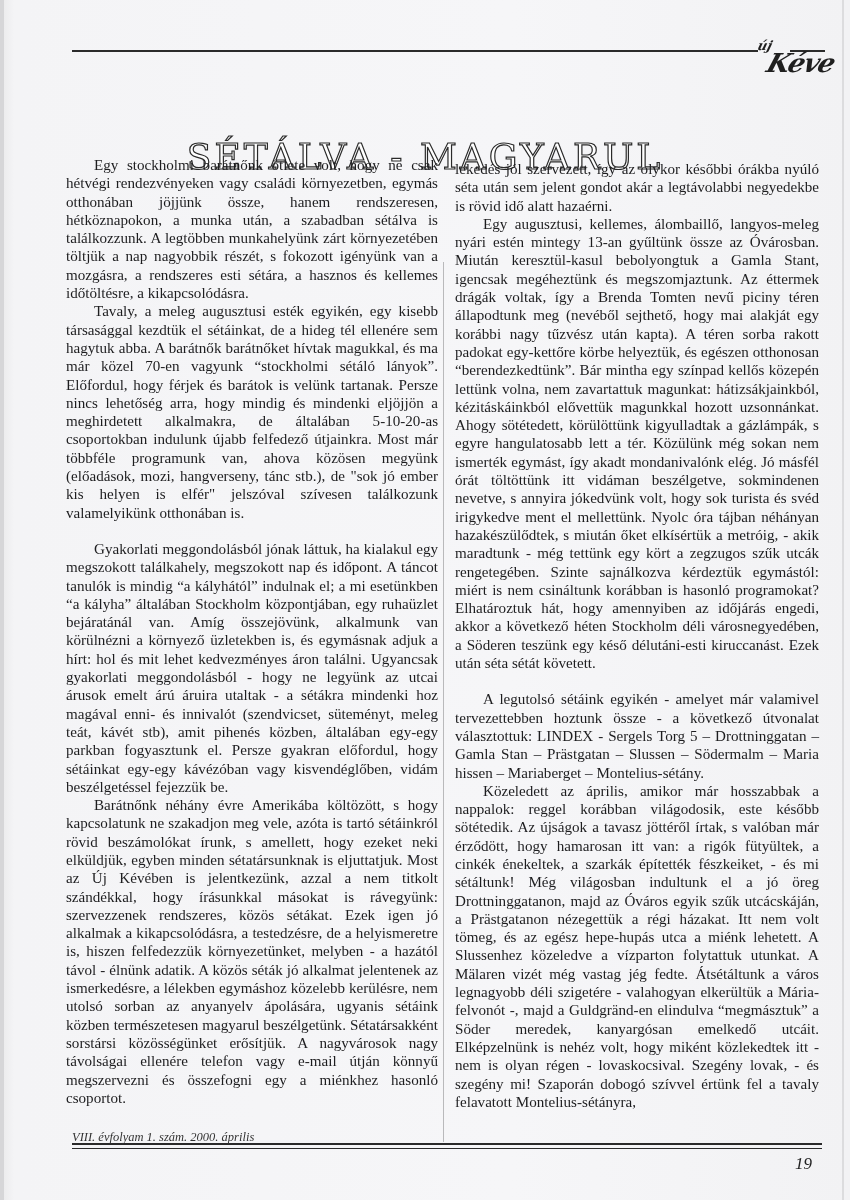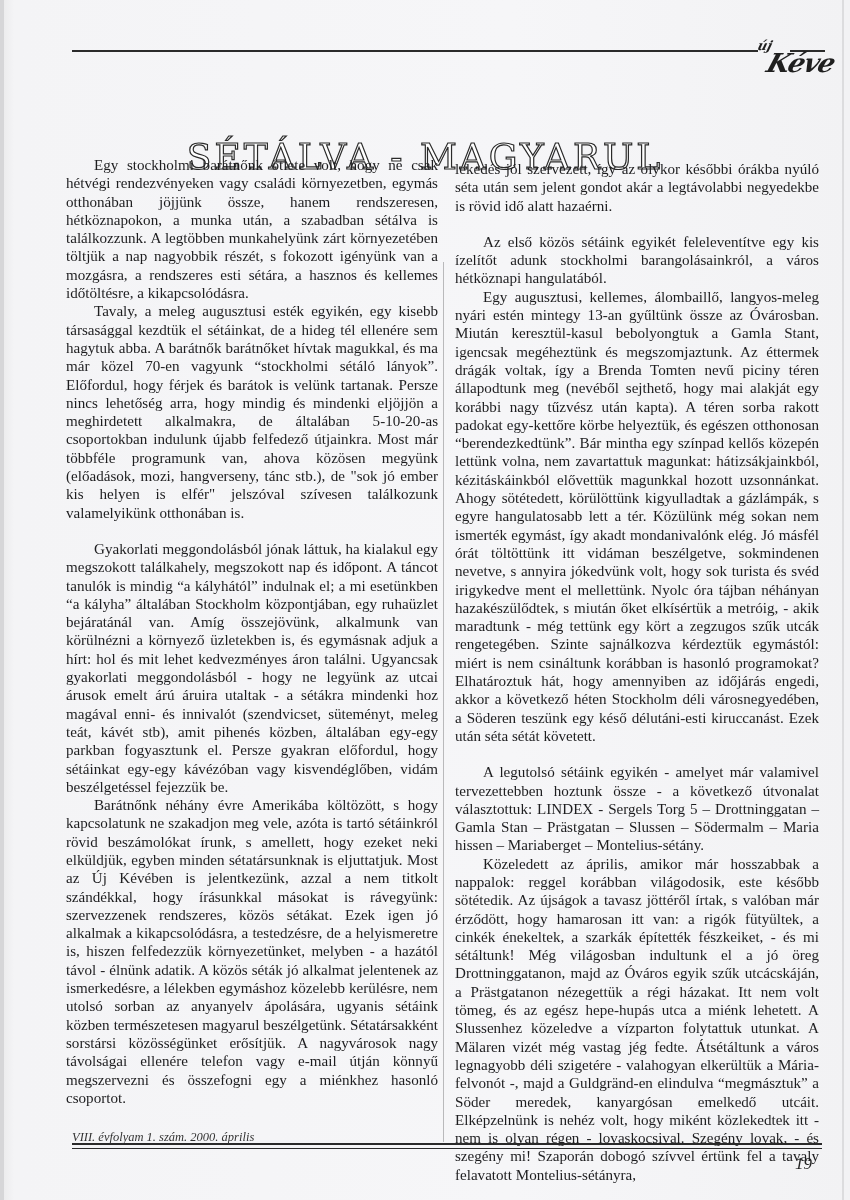--- a/index.html
+++ b/index.html
@@ -92,21 +92,20 @@
     <p>Egy stockholmi barátnőnk ötlete volt, hogy ne csak hétvégi rendezvényeken vagy családi környezetben, egymás otthonában jöjjünk össze, hanem rendszeresen, hétköznapokon, a munka után, a szabadban sétálva is találkozzunk. A legtöbben munkahelyünk zárt környezetében töltjük a nap nagyobbik részét, s fokozott igényünk van a mozgásra, a rendszeres esti sétára, a hasznos és kellemes időtöltésre, a kikapcsolódásra.</p>
     <p>Tavaly, a meleg augusztusi esték egyikén, egy kisebb társasággal kezdtük el sétáinkat, de a hideg tél ellenére sem hagytuk abba. A barátnők barátnőket hívtak magukkal, és ma már közel 70-en vagyunk “stockholmi sétáló lányok”. Előfordul, hogy férjek és barátok is velünk tartanak. Persze nincs lehetőség arra, hogy mindig és mindenki eljöjjön a meghirdetett alkalmakra, de általában 5-10-20-as csoportokban indulunk újabb felfedező útjainkra. Most már többféle programunk van, ahova közösen megyünk (előadások, mozi, hangverseny, tánc stb.), de "sok jó ember kis helyen is elfér" jelszóval szívesen találkozunk valamelyikünk otthonában is.</p>
     <p class="gap">Gyakorlati meggondolásból jónak láttuk, ha kialakul egy megszokott találkahely, megszokott nap és időpont. A táncot tanulók is mindig “a kályhától” indulnak el; a mi esetünkben “a kályha” általában Stockholm központjában, egy ruhaüzlet bejáratánál van. Amíg összejövünk, alkalmunk van körülnézni a környező üzletekben is, és egymásnak adjuk a hírt: hol és mit lehet kedvezményes áron találni. Ugyancsak gyakorlati meggondolásból - hogy ne legyünk az utcai árusok emelt árú áruira utaltak - a sétákra mindenki hoz magával enni- és innivalót (szendvicset, süteményt, meleg teát, kávét stb), amit pihenés közben, általában egy-egy parkban fogyasztunk el. Persze gyakran előfordul, hogy sétáinkat egy-egy kávézóban vagy kisvendéglőben, vidám beszélgetéssel fejezzük be.</p>
     <p>Barátnőnk néhány évre Amerikába költözött, s hogy kapcsolatunk ne szakadjon meg vele, azóta is tartó sétáinkról rövid beszámolókat írunk, s amellett, hogy ezeket neki elküldjük, egyben minden sétatársunknak is eljuttatjuk. Most az Új Kévében is jelentkezünk, azzal a nem titkolt szándékkal, hogy írásunkkal másokat is rávegyünk: szervezzenek rendszeres, közös sétákat. Ezek igen jó alkalmak a kikapcsolódásra, a testedzésre, de a helyismeretre is, hiszen felfedezzük környezetünket, melyben - a hazától távol - élnünk adatik. A közös séták jó alkalmat jelentenek az ismerkedésre, a lélekben egymáshoz közelebb kerülésre, nem utolsó sorban az anyanyelv ápolására, ugyanis sétáink közben természetesen magyarul beszélgetünk. Sétatársakként sorstársi közösségünket erősítjük. A nagyvárosok nagy távolságai ellenére telefon vagy e-mail útján könnyű megszervezni és összefogni egy a miénkhez hasonló csoportot.</p>
   </div>
 
   <div class="col-divider"></div>
 
   <div class="col col-right">
     <p class="noindent">lekedés jól szervezett, így az olykor későbbi órákba nyúló séta után sem jelent gondot akár a legtávolabbi negyedekbe is rövid idő alatt hazaérni.</p>
-    <p class="gap">Az első közös sétáink egyikét feleleventítve egy kis ízelítőt adunk stockholmi barangolásainkról, a város hétköznapi hangulatából.</p>
     <p>Egy augusztusi, kellemes, álombaillő, langyos-meleg nyári estén mintegy 13-an gyűltünk össze az Óvárosban. Miután keresztül-kasul bebolyongtuk a Gamla Stant, igencsak megéheztünk és megszomjaztunk. Az éttermek drágák voltak, így a Brenda Tomten nevű piciny téren állapodtunk meg (nevéből sejthető, hogy mai alakját egy korábbi nagy tűzvész után kapta). A téren sorba rakott padokat egy-kettőre körbe helyeztük, és egészen otthonosan “berendezkedtünk”. Bár mintha egy színpad kellős közepén lettünk volna, nem zavartattuk magunkat: hátizsákjainkból, kézitáskáinkból elővettük magunkkal hozott uzsonnánkat. Ahogy sötétedett, körülöttünk kigyulladtak a gázlámpák, s egyre hangulatosabb lett a tér. Közülünk még sokan nem ismerték egymást, így akadt mondanivalónk elég. Jó másfél órát töltöttünk itt vidáman beszélgetve, sokmindenen nevetve, s annyira jókedvünk volt, hogy sok turista és svéd irigykedve ment el mellettünk. Nyolc óra tájban néhányan hazakészülődtek, s miután őket elkísértük a metróig, - akik maradtunk - még tettünk egy kört a zegzugos szűk utcák rengetegében. Szinte sajnálkozva kérdeztük egymástól: miért is nem csináltunk korábban is hasonló programokat? Elhatároztuk hát, hogy amennyiben az időjárás engedi, akkor a következő héten Stockholm déli városnegyedében, a Söderen teszünk egy késő délutáni-esti kiruccanást. Ezek után séta sétát követett.</p>
     <p class="gap">A legutolsó sétáink egyikén - amelyet már valamivel tervezettebben hoztunk össze - a következő útvonalat választottuk: LINDEX - Sergels Torg 5 – Drottninggatan – Gamla Stan – Prästgatan – Slussen – Södermalm – Maria hissen – Mariaberget – Montelius-sétány.</p>
     <p>Közeledett az április, amikor már hosszabbak a nappalok: reggel korábban világodosik, este később sötétedik. Az újságok a tavasz jöttéről írtak, s valóban már érződött, hogy hamarosan itt van: a rigók fütyültek, a cinkék énekeltek, a szarkák építették fészkeiket, - és mi sétáltunk! Még világosban indultunk el a jó öreg Drottninggatanon, majd az Óváros egyik szűk utcácskáján, a Prästgatanon nézegettük a régi házakat. Itt nem volt tömeg, és az egész hepe-hupás utca a miénk lehetett. A Slussenhez közeledve a vízparton folytattuk utunkat. A Mälaren vizét még vastag jég fedte. Átsétáltunk a város legnagyobb déli szigetére - valahogyan elkerültük a Mária-felvonót -, majd a Guldgränd-en elindulva “megmásztuk” a Söder meredek, kanyargósan emelkedő utcáit. Elképzelnünk is nehéz volt, hogy miként közlekedtek itt - nem is olyan régen - lovaskocsival. Szegény lovak, - és szegény mi! Szaporán dobogó szívvel értünk fel a tavaly felavatott Montelius-sétányra,</p>
   </div>
 
   <div class="footer-rule"></div>
   <div class="footer-left">VIII. évfolyam 1. szám. 2000. április</div>
   <div class="footer-right">19</div>
 </div>
 

